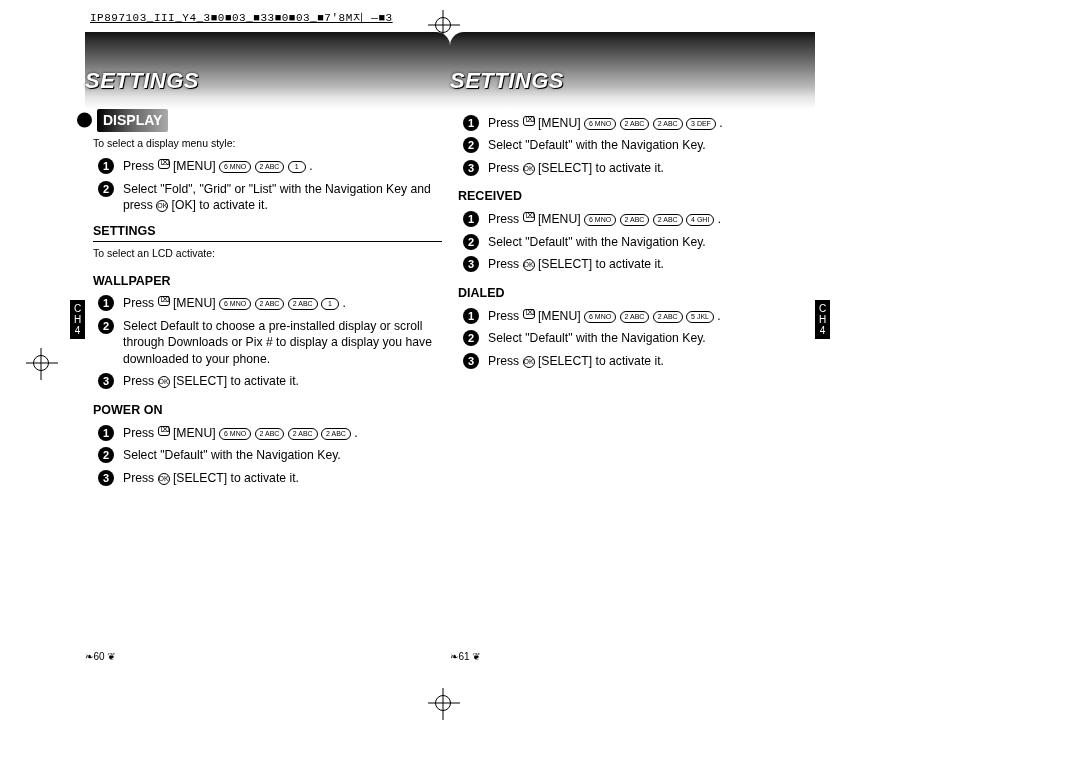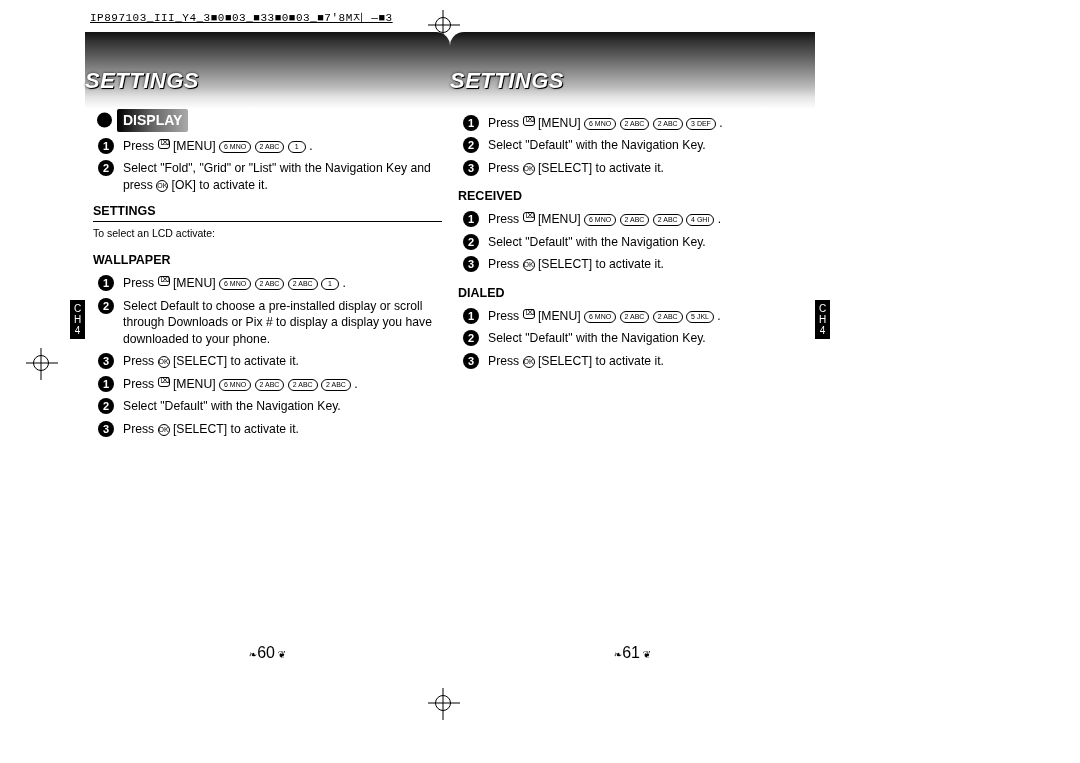--- a/index.html
+++ b/index.html
@@ -146,22 +146,21 @@
     vertical-align:1px;
     border-radius:3px;
     position:relative;
     background:#fff;
   }
   .sqk::after{content:"\2327"; font-size:8px; position:absolute; top:-2px; left:2px;}
 
   .page-num{
     position:absolute;
     bottom:0; left:0; width:100%;
-    text-align:center;
-    font-size:16px;
+    font-size:10px;
   }
   .page-num::before{content:"\2767 "; font-size:10px;}
   .page-num::after{content:" \2766"; font-size:10px;}
 </style>
 </head>
 <body>
 
 <div class="top-meta">
   <span>IP897103_III_Y4_3■0■03_■33■0■03_■7'8M지 —■3</span>
 </div>
@@ -172,24 +171,25 @@
 
 <div class="spread">
 
   <div class="page page-left">
     <div class="header-bar">
       <div class="header-title">SETTINGS</div>
     </div>
     <div class="ch-tab ch-tab-left">C<br>H<br>4</div>
 
     <div class="content">
-      <div style="margin-left:24px;">
+      <div style="margin-left:4px;">
         <span class="section-badge">DISPLAY</span>
       </div>
 
+      <div class="desc">To select a display menu style:</div>
 
       <div class="step">
         <span class="num">1</span>
         <span>Press </span>
         <span class="sqk"></span>
         <span> [MENU] </span>
         <span class="key key-long">6 MNO</span>
         <span class="key key-long">2 ABC</span>
         <span class="key key-long">1</span>
         <span>.</span>
@@ -220,20 +220,21 @@
         <span class="num">2</span>
         <span>Select Default to choose a pre-installed display or scroll through Downloads or Pix # to display a display you have downloaded to your phone.</span>
       </div>
       <div class="step">
         <span class="num">3</span>
         <span>Press </span>
         <span class="rnd">OK</span>
         <span> [SELECT] to activate it.</span>
       </div>
 
+      <div class="sub-h2">POWER ON</div>
       <div class="step">
         <span class="num">1</span>
         <span>Press </span>
         <span class="sqk"></span>
         <span> [MENU] </span>
         <span class="key key-long">6 MNO</span>
         <span class="key key-long">2 ABC</span>
         <span class="key key-long">2 ABC</span>
         <span class="key key-long">2 ABC</span>
         <span>.</span>

